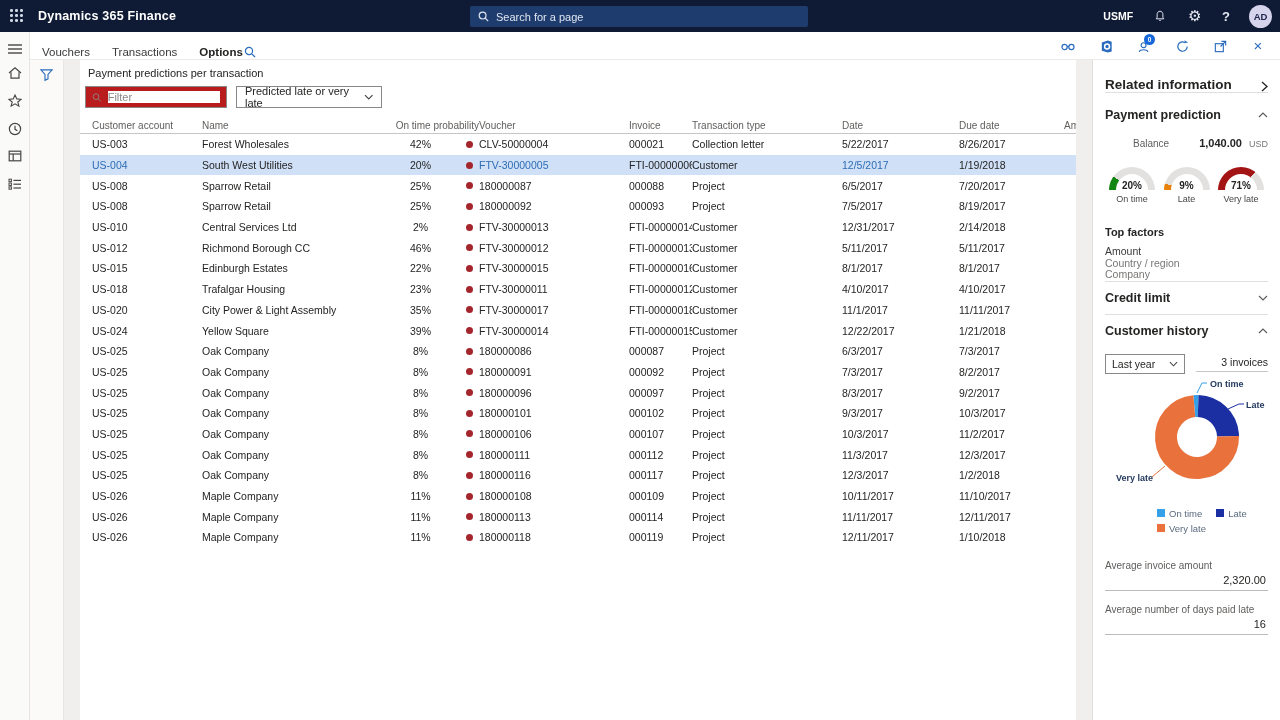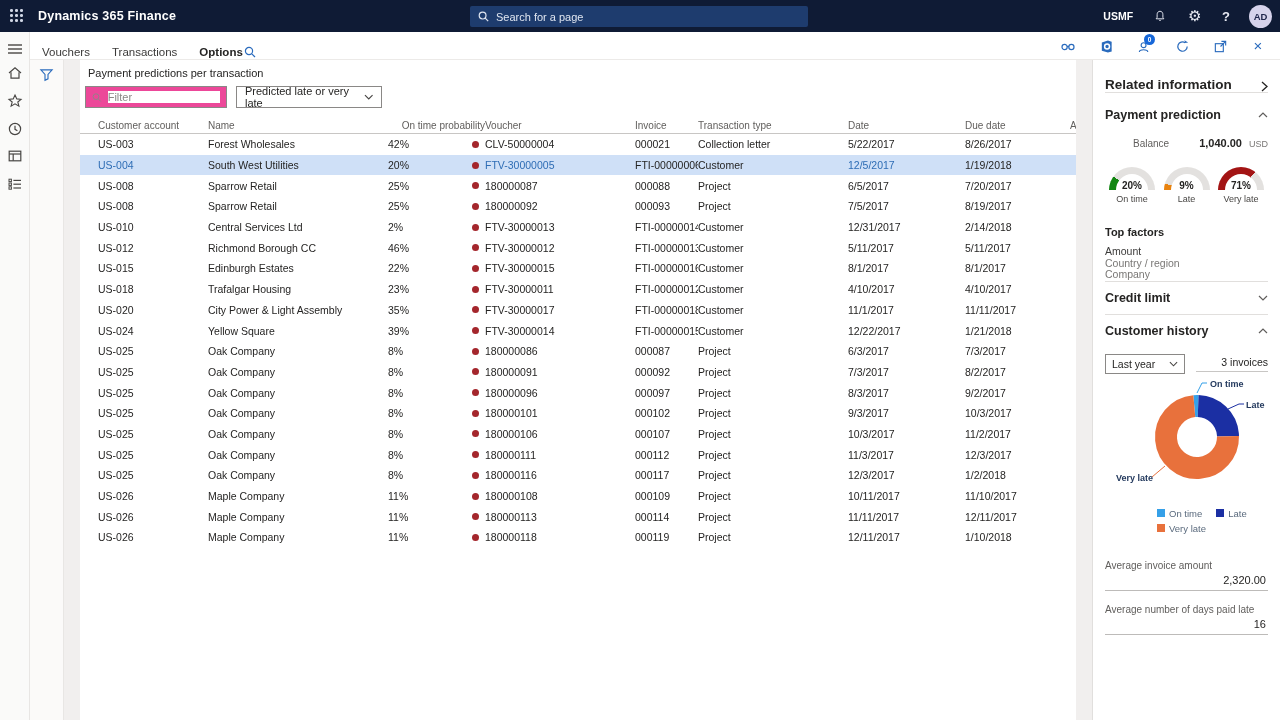--- a/index.html
+++ b/index.html
@@ -40,37 +40,37 @@
   .filter-rail { position:absolute; left:30px; top:60px; width:34px; height:660px; background:#fbfaf9; border-right:1px solid #e8e6e4; z-index:10; }
   .funnel { position:absolute; left:9px; top:7px; cursor:pointer; }
 
   
   .gutter-l { position:absolute; left:64px; top:60px; width:16px; height:660px; background:#f1efee; }
   .gutter-r { position:absolute; left:1076px; top:60px; width:16px; height:660px; background:#f1efee; }
 
   
   .main { position:absolute; left:80px; top:60px; width:996px; height:660px; background:#fff; }
   .page-title { position:absolute; left:8px; top:7px; font-size:11px; color:#252423; }
-  .filter-box { position:absolute; left:5px; top:26px; width:142px; height:22px; border:1px solid #8a8886; background:#ec4899;
+  .filter-box { position:absolute; left:5px; top:26px; width:142px; height:22px; border:1px solid #8a8886; background:#b91c1c;
                 display:flex; align-items:center; padding:0 6px; }
   .filter-box input { border:none; outline:none; width:100%; font-size:11px; font-family:inherit; color:#252423; margin-left:6px; }
   .filter-box input::placeholder { color:#8a8886; }
   .dropdown { position:absolute; left:156px; top:26px; width:146px; height:22px; border:1px solid #8a8886; background:#fff;
               display:flex; align-items:center; justify-content:space-between; padding:0 8px; font-size:11px; cursor:pointer; }
 
   
   .table { position:absolute; left:0; top:57px; width:996px; overflow:hidden; }
-  .thead,.trow { display:grid; grid-template-columns:110px 180px 77px 20px 150px 63px 150px 117px 105px 24px; padding-left:18px; align-items:center; }
+  .thead,.trow { display:grid; grid-template-columns:110px 180px 77px 20px 150px 63px 150px 117px 105px 24px; padding-left:12px; align-items:center; }
   .thead { height:17px; border-bottom:1px solid #c8c6c4; }
   .th { font-size:10px; color:#605e5c; white-space:nowrap; overflow:hidden; cursor:pointer; }
   .th.prob { grid-column:3 / span 2; text-align:right; }
   .trow { height:20.7px; cursor:pointer; }
   .trow.sel { background:#cfe0f7; }
   .c { font-size:10.5px; color:#252423; white-space:nowrap; overflow:hidden; }
-  .c.cell-on-time-probability { text-align:left; }
+  .c.cell-on-time-probability { text-align:center; }
   .c.link { color:#2e6db5; }
   .dotb { display:block; width:7px; height:7px; border-radius:50%; background:#a4262c; margin:0 auto; }
 
   
   .panel { position:absolute; left:1092px; top:60px; width:188px; height:660px; background:#fff; border-left:1px solid #e1dfdd;
            padding:0 12px; overflow:hidden; z-index:5; }
   .phead { height:33px; display:flex; align-items:flex-end; justify-content:space-between; border-bottom:1px solid #e1dfdd; }
   .phead .t { font-size:13.5px; font-weight:700; color:#252423; }
   .sect-head { margin-top:15px; display:flex; align-items:center; justify-content:space-between; cursor:pointer; }
   .sect-head .t { font-size:12.5px; font-weight:700; color:#252423; }

